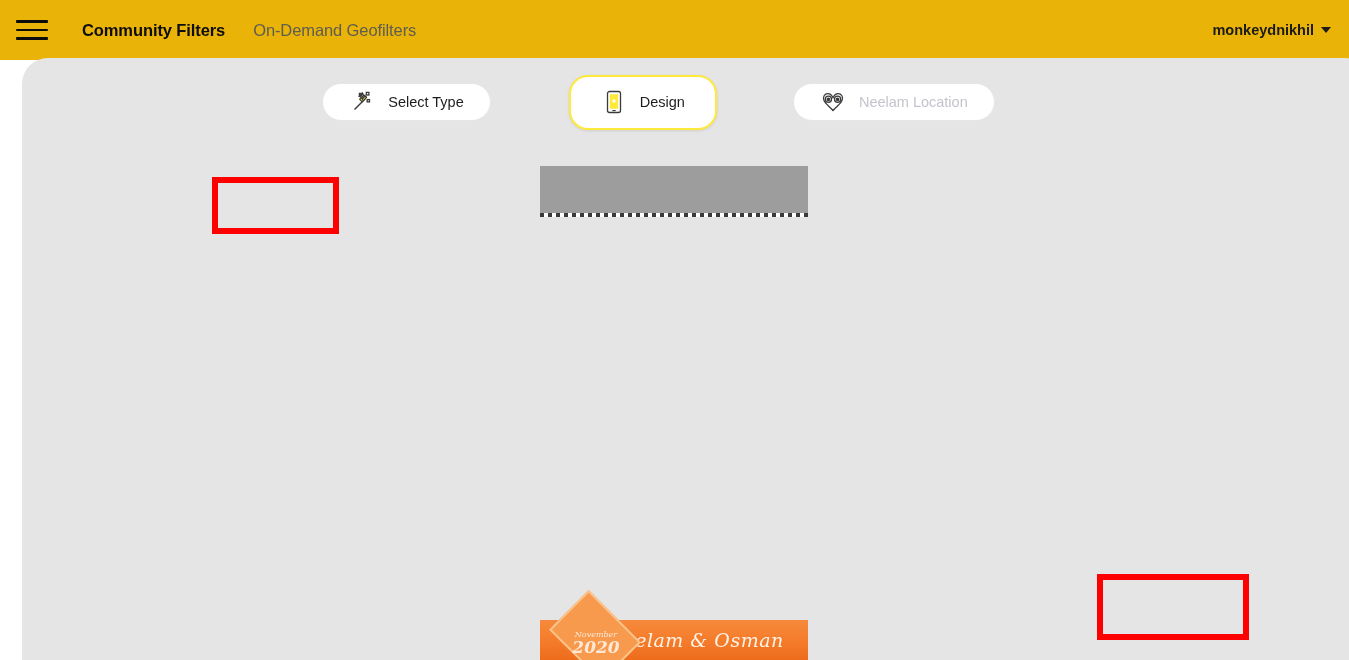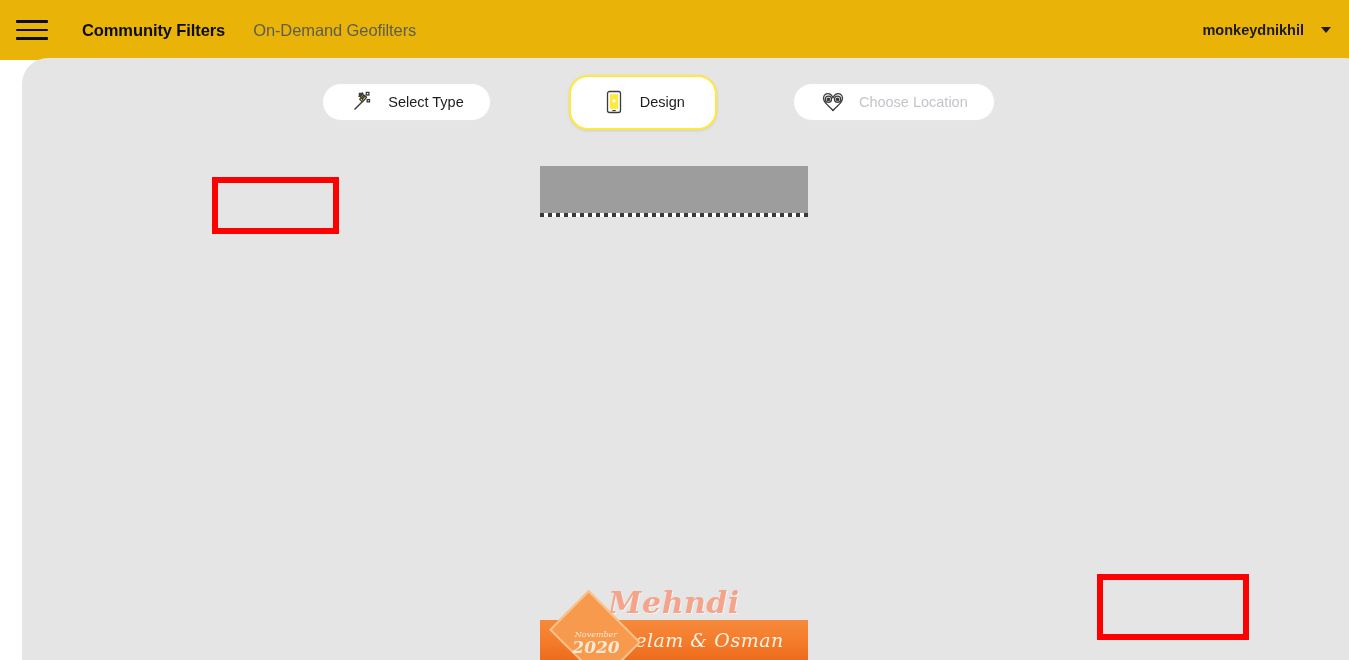--- a/index.html
+++ b/index.html
@@ -29,21 +29,21 @@
 
   .nav-link {
     font-size: 16.5px; letter-spacing: -0.1px;
     cursor: pointer; white-space: nowrap;
   }
   .nav-link.primary { font-weight: bold; color: #0d0d0d; margin-left: 32px; }
   .nav-link.secondary { color: #5d5d52; margin-left: 28px; font-weight: normal; }
 
   .user-menu {
     position: absolute; right: 18px; top: 50%; transform: translateY(-50%);
-    display: flex; align-items: center; gap: 17px;
+    display: flex; align-items: center; gap: 7px;
     font-size: 14.5px; font-weight: bold; color: #1b1b1b; cursor: pointer;
   }
   .caret {
     width: 0; height: 0;
     border-left: 5px solid transparent; border-right: 5px solid transparent;
     border-top: 6px solid #1b1b1b;
   }
 
   
   .panel {
@@ -238,21 +238,21 @@
           <g fill="none" stroke="#3b3b3b" stroke-width="1.3">
             <path d="M13 19.5 C9.5 15.5 5.5 13 4 9.6 C2.4 6 4.6 2.6 7.8 2.6 C10.2 2.6 11.9 4.4 13 6.6
                      C14.1 4.4 15.8 2.6 18.2 2.6 C21.4 2.6 23.6 6 22 9.6 C20.5 13 16.5 15.5 13 19.5 Z"></path>
             <circle cx="8.4" cy="8.3" r="3.1"></circle>
             <circle cx="17.6" cy="8.3" r="3.1"></circle>
             <circle cx="8.4" cy="8.3" r="1.2" fill="#3b3b3b"></circle>
             <circle cx="17.6" cy="8.3" r="1.2" fill="#3b3b3b"></circle>
           </g>
         </svg>
       </span>
-      <span class="step-label">Choose Location</span>
+      <span class="step-label">Neelam Location</span>
     </div>
 
     <div class="connector short"></div>
 
 
   </div>
 </div>
 
 <div class="upload-title">Upload Filter</div>
 <button class="pill-btn" id="upload-btn">Upload</button>
@@ -373,21 +373,20 @@
         <path d="M-34,20 C-16,0 16,0 34,20" stroke="#F79A4E"></path>
       </g>
       <g stroke="#F79A4E">
         <path d="M30,470 C52,446 74,452 88,470"></path>
         <path d="M180,468 C200,444 224,448 238,468"></path>
       </g>
     </g>
   </svg>
 
   <div class="banner-wrap">
-    <div class="mehndi">Mehndi</div>
     <div class="ribbon">
       <span class="couple">Neelam &amp; Osman</span>
     </div>
     <div class="datebadge"></div>
     <div class="datetext">
       <span class="m">November</span>
       <span class="y">2020</span>
     </div>
   </div>
 

